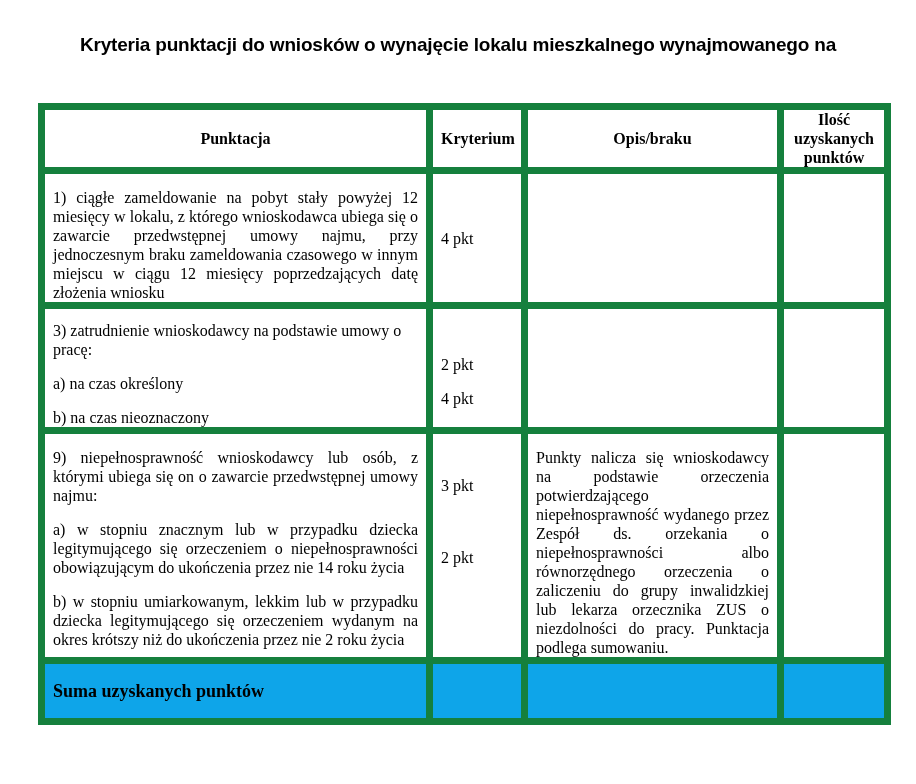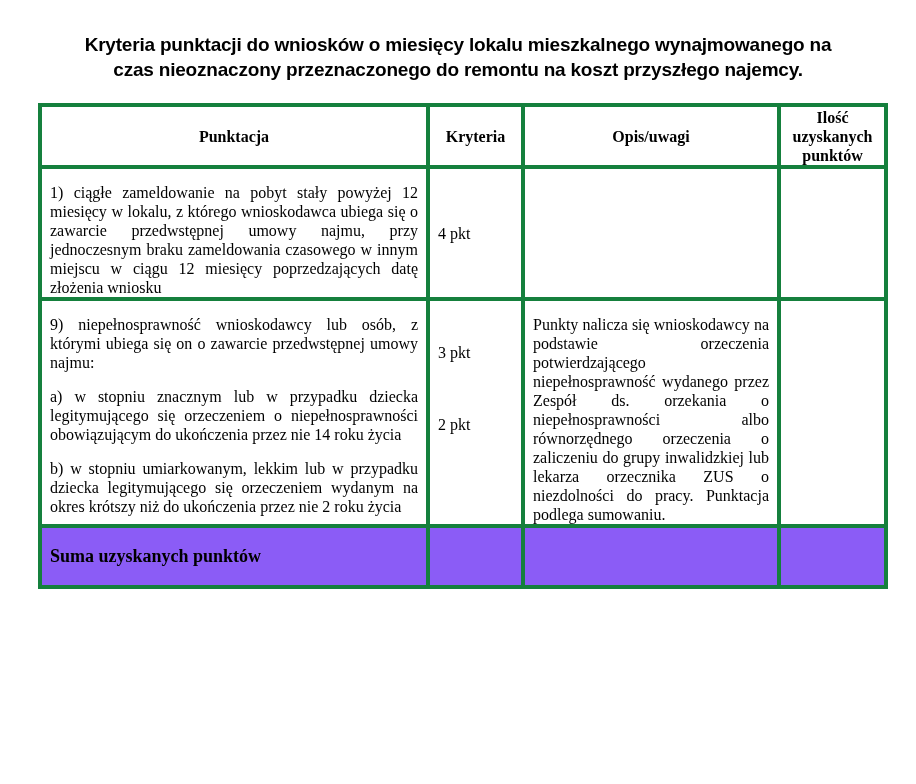--- a/index.html
+++ b/index.html
@@ -35,21 +35,21 @@
     position: absolute;
     left: 38px;
     top: 103px;
     width: 846px;
     border-collapse: collapse;
     table-layout: fixed;
     font-size: 16px;
     line-height: 19px;
   }
   table.criteria, table.criteria td, table.criteria th {
-    border: 4px solid #15803d;
+    border: 7px solid #15803d;
   }
   table.criteria { border: 2px solid #000000; }
   td, th { padding: 0 8px; overflow: hidden; }
   th {
     font-weight: bold;
     text-align: center;
     vertical-align: middle;
     font-size: 16px;
     line-height: 19px;
   }
@@ -66,61 +66,73 @@
   td p.gap53 { margin-bottom: 53px; }
 
   tr.h-head { height: 62px; }
   tr.h-r1 { height: 126px; }
   tr.h-r2 { height: 115px; }
   tr.h-r3 { height: 65px; }
   tr.h-r4 { height: 210px; }
   tr.h-sum { height: 61px; }
 
   tr.sum-row td {
-    background: #8b5cf6;
+    background: #0ea5e9;
     vertical-align: middle;
   }
   .sum-label {
     font-weight: bold;
     font-size: 18px;
   }
 </style>
 </head>
 <body>
 
 <div class="page">
 
   <div class="doc-title">
-    <div>Kryteria punktacji do wniosków o miesięcy lokalu mieszkalnego wynajmowanego na</div>
-    <div>czas nieoznaczony przeznaczonego do remontu na koszt przyszłego najemcy.</div>
+    <div>Kryteria punktacji do wniosków o wynajęcie lokalu mieszkalnego wynajmowanego na</div>
   </div>
 
   <table class="criteria">
     <colgroup>
       <col style="width:388px">
       <col style="width:95px">
       <col style="width:256px">
       <col style="width:107px">
     </colgroup>
 
     <tbody>
         <tr class="h-head">
       <th>Punktacja</th>
-      <th>Kryteria</th>
-      <th>Opis/uwagi</th>
+      <th>Kryterium</th>
+      <th>Opis/braku</th>
       <th>Ilość uzyskanych punktów</th>
     </tr>
 
     <tr class="h-r1">
       <td class="vt just pt14">1) ciągłe zameldowanie na pobyt stały powyżej 12 miesięcy w lokalu, z którego wnioskodawca ubiega się o zawarcie przedwstępnej umowy najmu, przy jednoczesnym braku zameldowania czasowego w innym miejscu w ciągu 12 miesięcy poprzedzających datę złożenia wniosku</td>
       <td class="vm ctr">4 pkt</td>
       <td class="vt"></td>
       <td class="vt"></td>
     </tr>
 
+    <tr class="h-r2">
+      <td class="vt pt12">
+        <p>3) zatrudnienie wnioskodawcy na podstawie umowy o pracę:</p>
+        <p>a) na czas określony</p>
+        <p>b) na czas nieoznaczony</p>
+      </td>
+      <td class="vt ctr pt46">
+        <p>2 pkt</p>
+        <p>4 pkt</p>
+      </td>
+      <td class="vt"></td>
+      <td class="vt"></td>
+    </tr>
 
 
     <tr class="h-r4">
       <td class="vt just pt14">
         <p>9) niepełnosprawność wnioskodawcy lub osób, z którymi ubiega się on o zawarcie przedwstępnej umowy najmu:</p>
         <p>a) w stopniu znacznym lub w przypadku dziecka legitymującego się orzeczeniem o niepełnosprawności obowiązującym do ukończenia przez nie 14 roku życia</p>
         <p>b) w stopniu umiarkowanym, lekkim lub w przypadku dziecka legitymującego się orzeczeniem wydanym na okres krótszy niż do ukończenia przez nie 2 roku życia</p>
       </td>
       <td class="vt ctr pt67">
         <p class="gap53">3 pkt</p>

